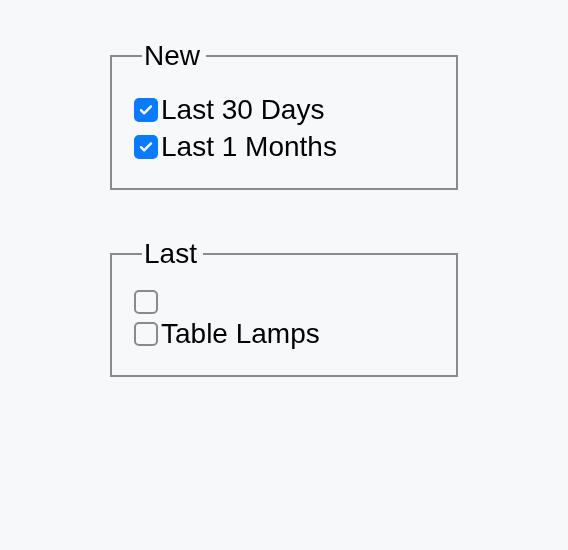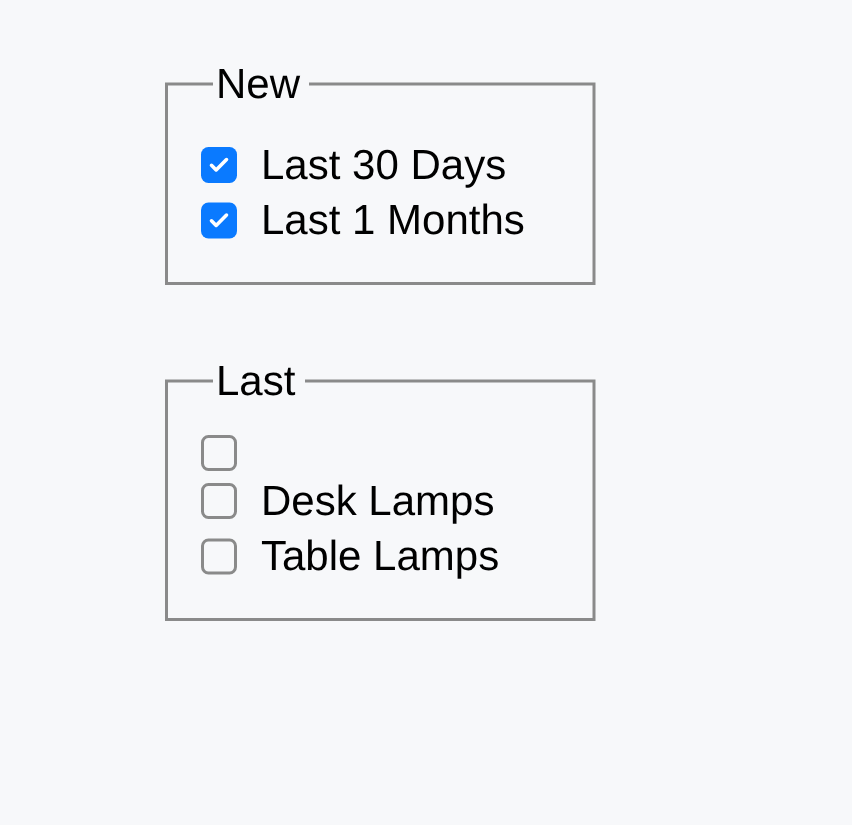--- a/index.html
+++ b/index.html
@@ -11,32 +11,32 @@
       width: 568px;
       height: 550px;
       background: #f7f8fa;
       font-family: -apple-system, BlinkMacSystemFont, "Segoe UI", Helvetica, Arial, sans-serif;
       padding: 40px 0 0 110px;
     }
     fieldset {
       border: 2px solid #8a8a8a;
       padding: 18px 22px 22px 22px;
       margin-bottom: 48px;
-      width: 287px;
+      width: 348px;
     }
     legend {
       font-size: 28px;
       color: #000;
       padding: 0 6px 0 2px;
       margin-left: 8px;
     }
     .row {
       display: flex;
       align-items: center;
-      gap: 16px;
+      gap: 3px;
       margin: 2px 0;
     }
     .cbx {
       width: 24px;
       height: 24px;
       border-radius: 5px;
       display: inline-flex;
       align-items: center;
       justify-content: center;
       flex-shrink: 0;
@@ -85,22 +85,18 @@
   </div>
 </fieldset>
 
 <fieldset>
   <legend>Last</legend>
 
   <div class="row">
     <span class="cbx unchecked" role="checkbox" aria-checked="false"></span>
   </div>
 
-  <div class="row">
-    <span class="cbx unchecked" role="checkbox" aria-checked="false"></span>
-    <span class="lbl">Desk Lamps</span>
-  </div>
 
   <div class="row">
     <span class="cbx unchecked" role="checkbox" aria-checked="false"></span>
     <span class="lbl">Table Lamps</span>
   </div>
 </fieldset>
 
 </body></html>

